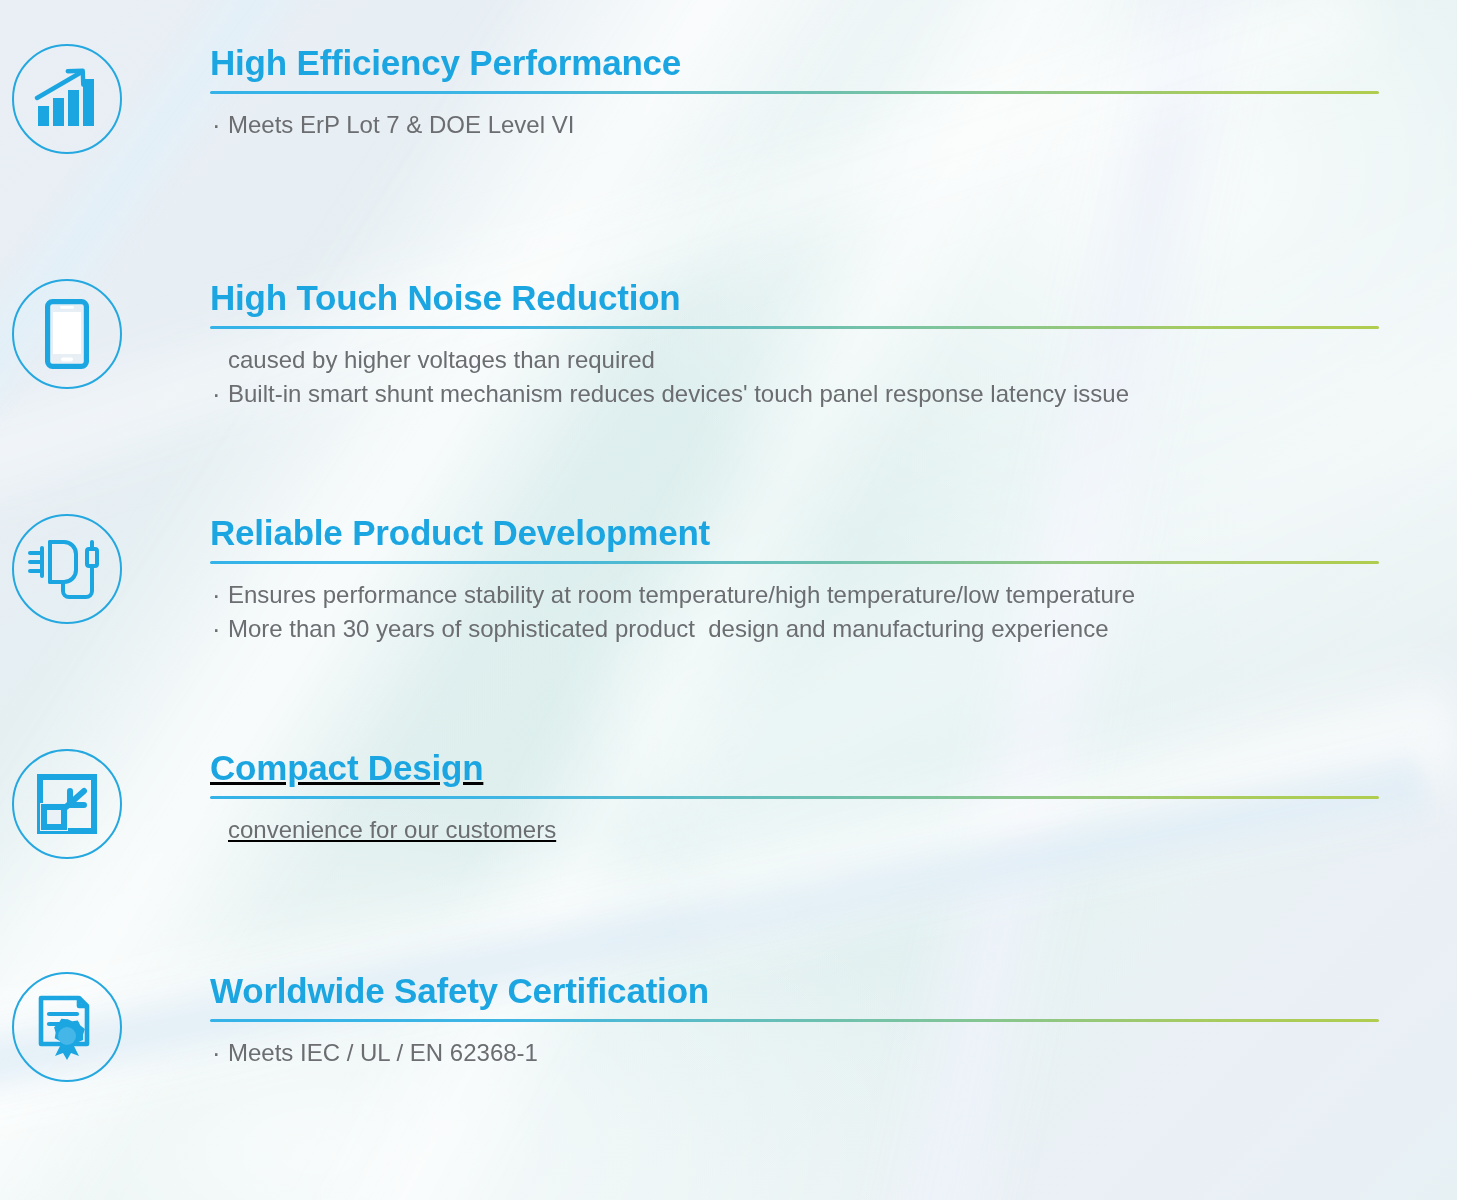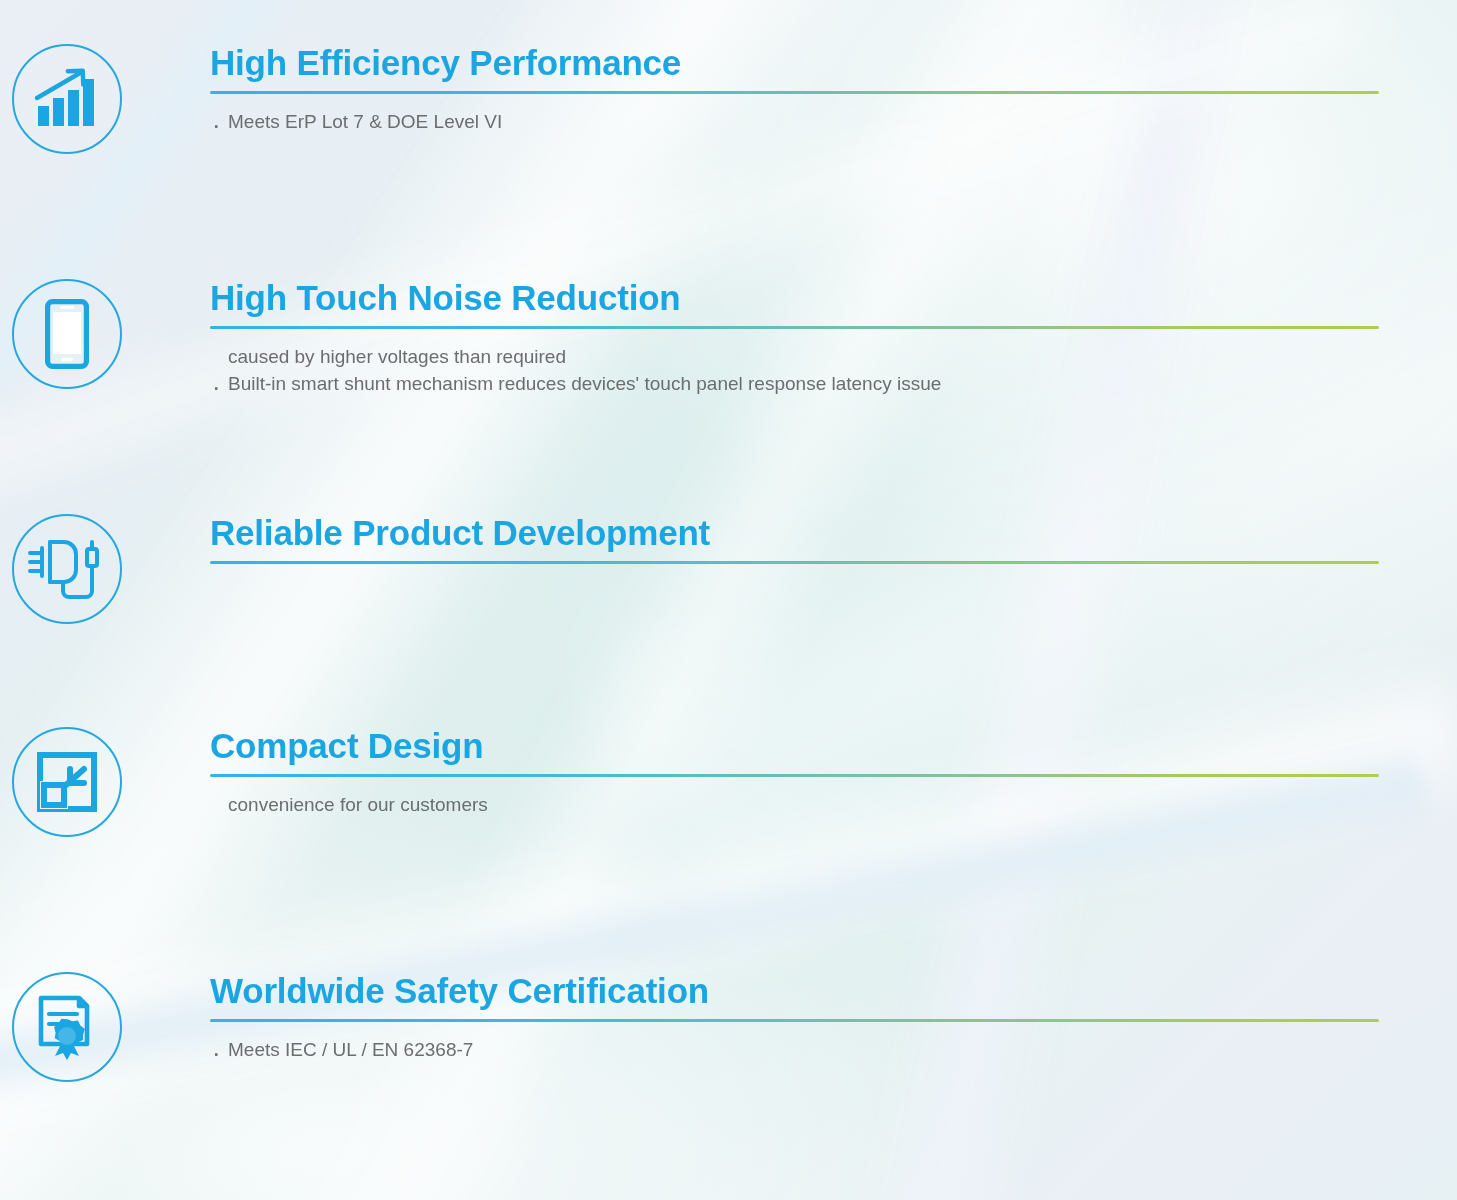--- a/index.html
+++ b/index.html
@@ -158,42 +158,42 @@
     margin-bottom: 14px;
     background: linear-gradient(90deg, #34b3e8 0%, #3fb6e4 26%, #7ec49c 62%, #a7cb5f 85%, #b0cd4f 100%);
     border-radius: 2px;
   }
 
   .bullets {
     list-style: none;
   }
 
   .bullet {
-    font-size: 19px;
+    font-size: 24px;
     color: #6b6d70;
     line-height: 1.44;
     position: relative;
     padding-left: 18px;
     white-space: pre-wrap;
   }
 
   .bullet::before {
     content: "·";
     position: absolute;
     left: 2px;
     top: -1px;
     color: #6b6d70;
     font-size: 25.5px;
   }
 
   
   #row-0 { top: 44px; }
   #row-1 { top: 279px; justify-content: flex-end; }
   #row-2 { top: 514px; }
-  #row-3 { top: 727px; }
+  #row-3 { top: 749px; text-decoration: underline; }
   #row-4 { top: 972px; }
 </style>
 <style>[data-name="feature-bullet-continuation"]::before{content:"" !important;}</style></head>
 <body>
 
 <div id="bg-base" data-name="background-base-gradient"></div>
 <div id="bg-wash-1" data-name="background-soft-wash"></div>
 <div id="bg-streaks" data-name="background-light-streaks">
   <div class="streak a" data-name="background-streak"></div>
   <div class="streak b" data-name="background-streak"></div>
@@ -268,20 +268,24 @@
             <path d="M35 46 V55 a6 6 0 0 0 6 6 H58 a6 6 0 0 0 6 -6 V30"></path>
             <rect x="59" y="13" width="10" height="17" rx="2" fill="none"></rect>
             <path d="M64 6 V13"></path>
           </svg>
         </span>
       </div>
     </div>
     <div class="feature-body" data-name="feature-text-block">
       <h2 class="feature-title" data-name="feature-title">Reliable Product Development</h2>
       <div class="divider" data-name="feature-divider"></div>
+      <ul class="bullets" data-name="feature-bullet-list">
+        <li class="bullet" data-name="feature-bullet">Ensures performance stability at room temperature/high temperature/low temperature</li>
+        <li class="bullet" data-name="feature-bullet">More than 30 years of sophisticated product  design and manufacturing experience</li>
+      </ul>
     </div>
   </section>
 
   <section class="feature-row" id="row-3" data-name="feature-item">
     <div class="icon-wrap" data-name="feature-icon-container">
       <div class="icon-circle" data-name="icon-circle-border">
         <span data-name="compact-shrink-icon">
           <svg width="62" height="62" viewBox="0 0 62 62" fill="none">
             <path d="M4 4 H58 V58 H4 Z" fill="none" stroke="#1ba6e2" stroke-width="6"></path>
             <rect x="4" y="30" width="28" height="28" fill="#eaf2f7"></rect>
@@ -314,18 +318,18 @@
             <path d="M32 25 l5.2 2.2 5.6 -0.7 2.6 5.1 4.5 3.4 -1.8 5.4 0 5.6 -5.2 2.2 -3.9 4.1 -5.4 -1.6 -5.6 0.8 -3.3 -4.6 -5 -2.6 0.9 -5.6 -1.5 -5.4 4.3 -3.6 2.9 -4.9 5.6 0.4 Z" fill="#1ba6e2"></path>
             <circle cx="32" cy="42" r="9" fill="#ffffff" opacity="0.18"></circle>
           </svg>
         </span>
       </div>
     </div>
     <div class="feature-body" data-name="feature-text-block">
       <h2 class="feature-title" data-name="feature-title">Worldwide Safety Certification</h2>
       <div class="divider" data-name="feature-divider"></div>
       <ul class="bullets" data-name="feature-bullet-list">
-        <li class="bullet" data-name="feature-bullet">Meets IEC / UL / EN 62368-7</li>
+        <li class="bullet" data-name="feature-bullet">Meets IEC / UL / EN 62368-1</li>
       </ul>
     </div>
   </section>
 
 </main>
 
 </body></html>

